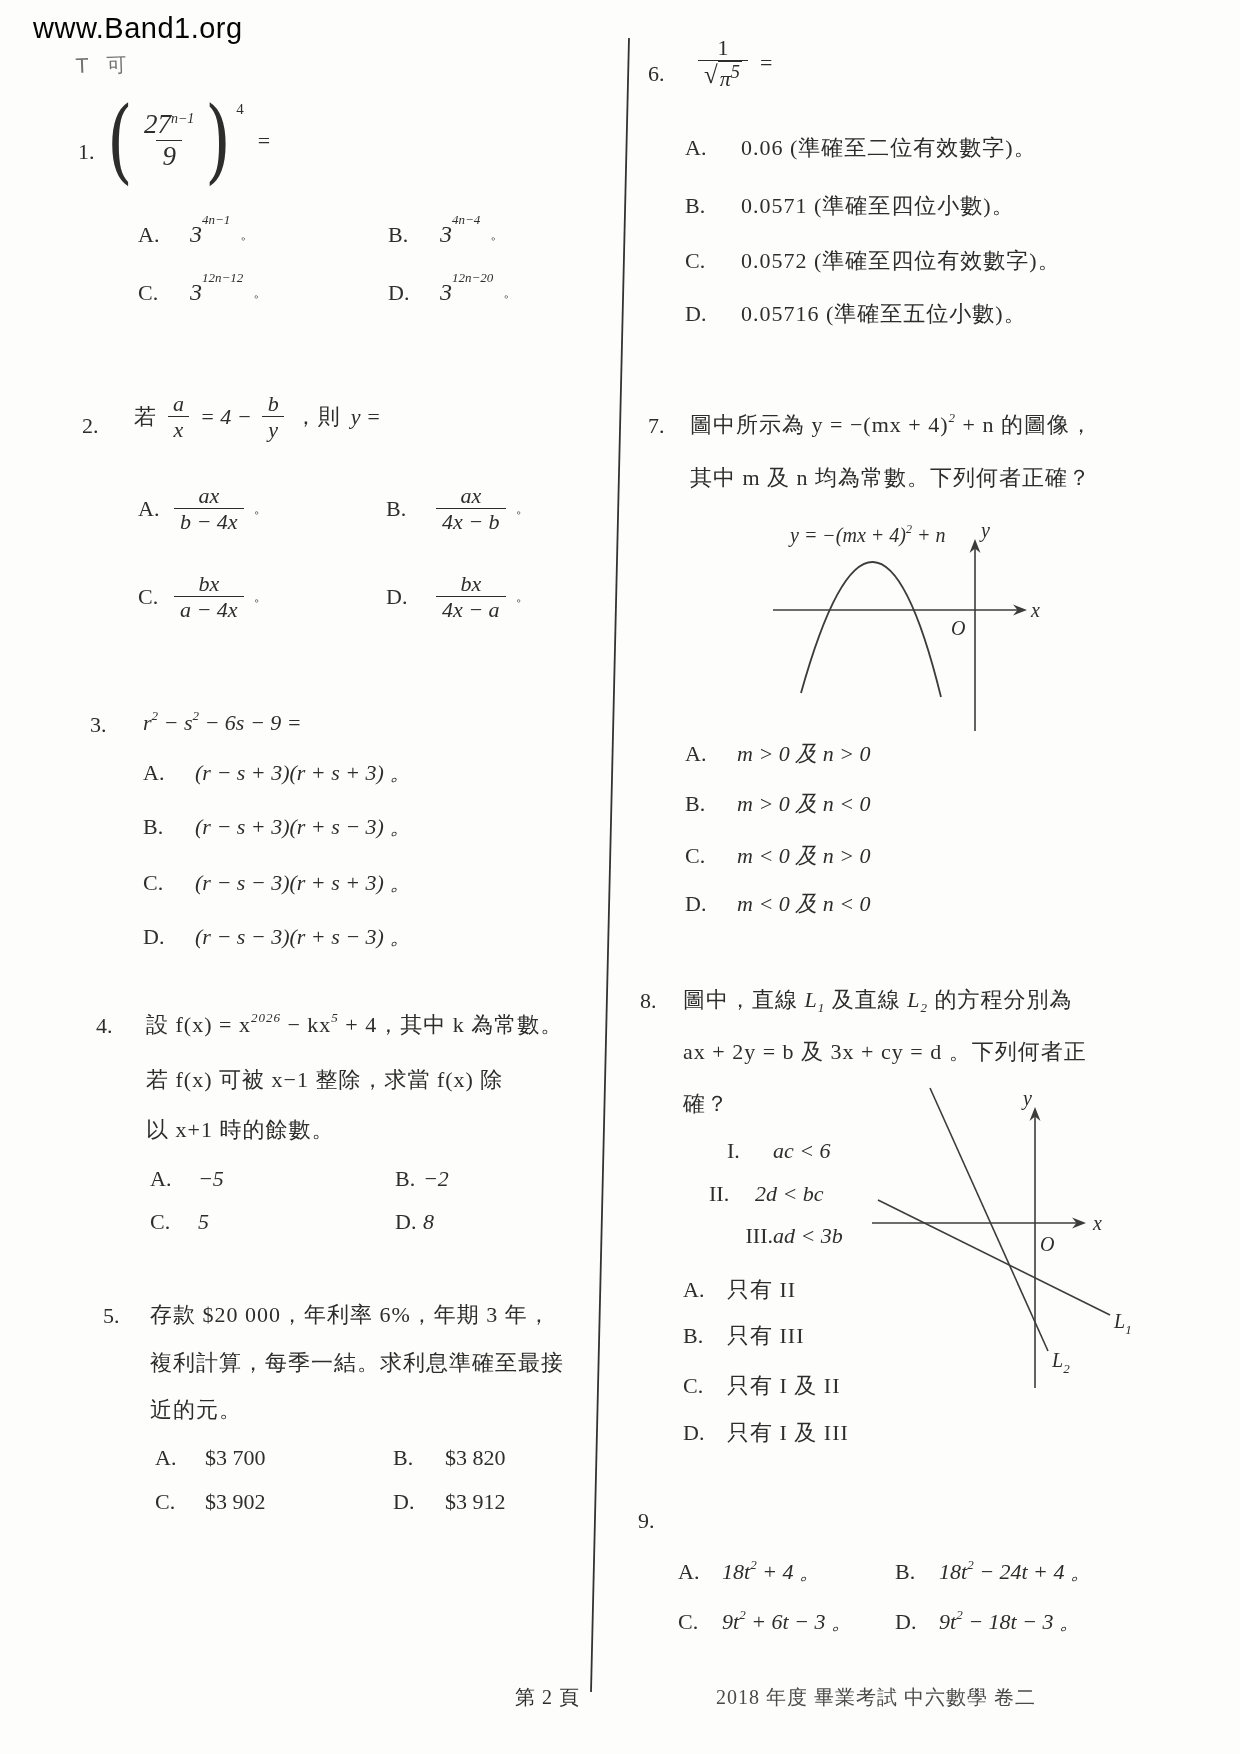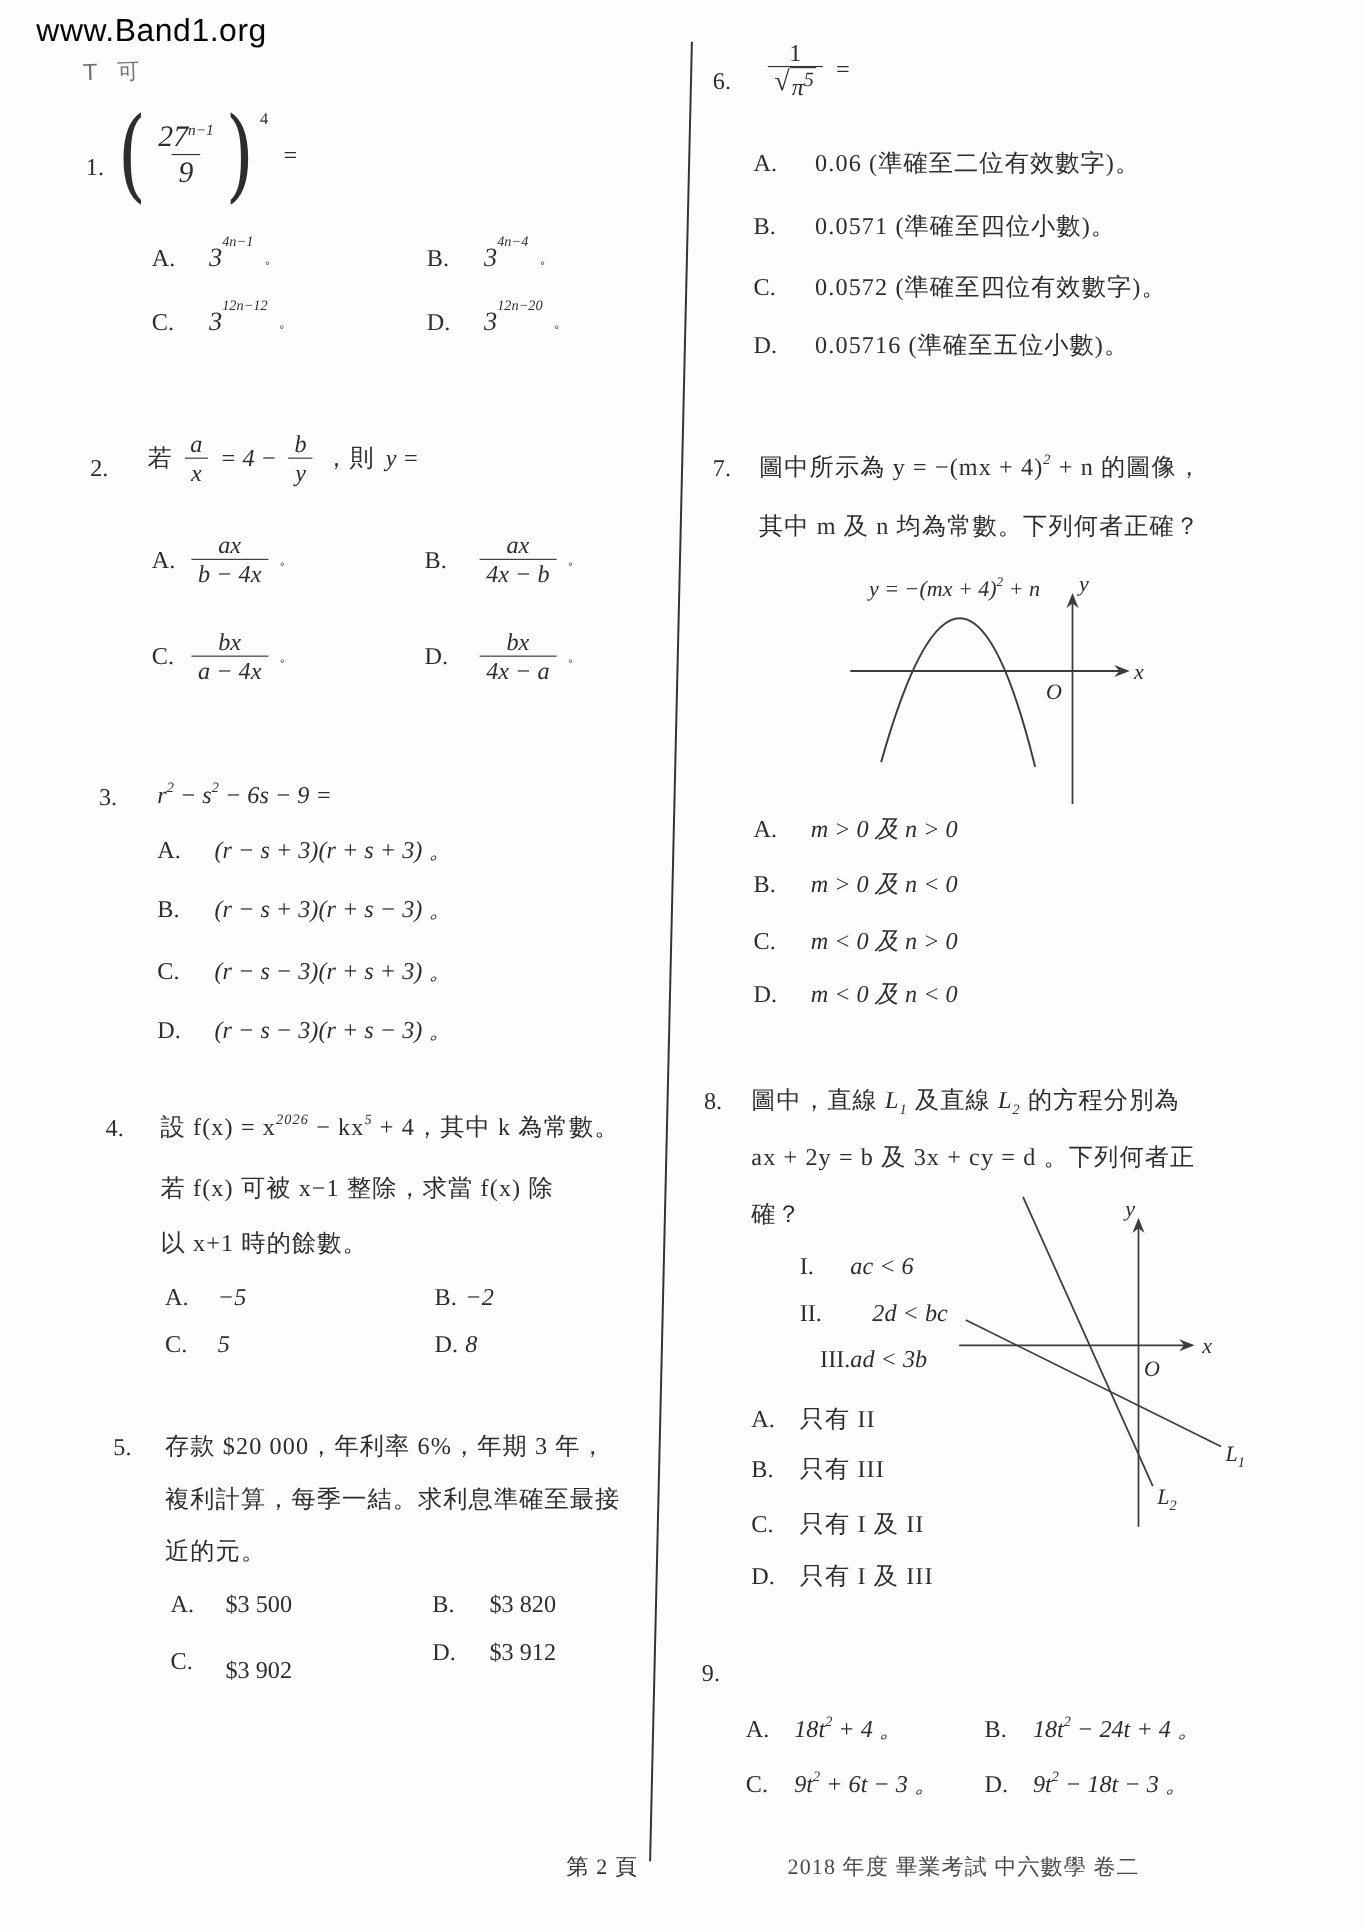--- a/index.html
+++ b/index.html
@@ -176,29 +176,29 @@
     </div>
   </div>
 
   <div class="abs" style="left:70px;top:1295px;width:520px;height:240px;">
     <span class="abs qnum" style="left:33px;top:8px;">5.</span>
     <div class="abs cn" style="left:80px;top:5px;">存款  $20 000，年利率  6%，年期  3  年，</div>
     <div class="abs cn" style="left:80px;top:53px;">複利計算，每季一結。求利息準確至最接</div>
     <div class="abs cn" style="left:80px;top:100px;">近的元。</div>
     <div class="abs orow" style="left:85px;top:150px;">
       <span class="letter" style="width:50px;">A.</span>
-      <span class="math" style="font-style:normal;">$3 500</span>
+      <span class="math" style="font-style:normal;">$3 700</span>
     </div>
     <div class="abs orow" style="left:323px;top:150px;">
       <span class="letter" style="width:52px;">B.</span>
       <span class="math" style="font-style:normal;">$3 820</span>
     </div>
     <div class="abs orow" style="left:85px;top:194px;">
       <span class="letter" style="width:50px;">C.</span>
-      <span class="math" style="font-style:normal;margin-top:16px;">$3 902</span>
+      <span class="math" style="font-style:normal;">$3 902</span>
     </div>
     <div class="abs orow" style="left:323px;top:194px;">
       <span class="letter" style="width:52px;">D.</span>
       <span class="math" style="font-style:normal;">$3 912</span>
     </div>
   </div>
 
   <div class="abs" style="left:640px;top:35px;width:570px;height:310px;">
     <span class="abs qnum" style="left:8px;top:26px;">6.</span>
     <div class="abs orow" style="left:58px;top:0px;">
@@ -267,21 +267,21 @@
   <div class="abs" style="left:630px;top:985px;width:610px;height:480px;">
     <span class="abs qnum" style="left:10px;top:3px;">8.</span>
     <div class="abs cn" style="left:53px;top:0px;"><span>圖中，直線  </span><span class="math">L</span><sub style="font-size:13px;font-style:italic;">1</sub><span>  及直線  </span><span class="math">L</span><sub style="font-size:13px;font-style:italic;">2</sub><span>  的方程分別為</span></div>
     <div class="abs cn" style="left:53px;top:52px;">ax + 2y = b  及  3x + cy = d 。下列何者正</div>
     <div class="abs cn" style="left:53px;top:104px;">確？</div>
 
     <div class="abs orow" style="left:97px;top:153px;">
       <span class="letter" style="width:46px;font-style:normal;">I.</span>
       <span class="math">ac &lt; 6</span>
     </div>
-    <div class="abs orow" style="left:97px;top:196px;gap:20px;">
+    <div class="abs orow" style="left:79px;top:196px;">
       <span class="letter" style="width:46px;font-style:normal;">II.</span>
       <span class="math">2d &lt; bc</span>
     </div>
     <div class="abs orow" style="left:97px;top:238px;text-align:right;">
       <span class="letter" style="width:46px;font-style:normal;">III.</span>
       <span class="math">ad &lt; 3b</span>
     </div>
 
     <svg class="abs" style="left:150px;top:98px;" width="460" height="322" viewBox="0 0 460 322">
       <line class="gline" x1="92" y1="140" x2="298" y2="140"></line>

